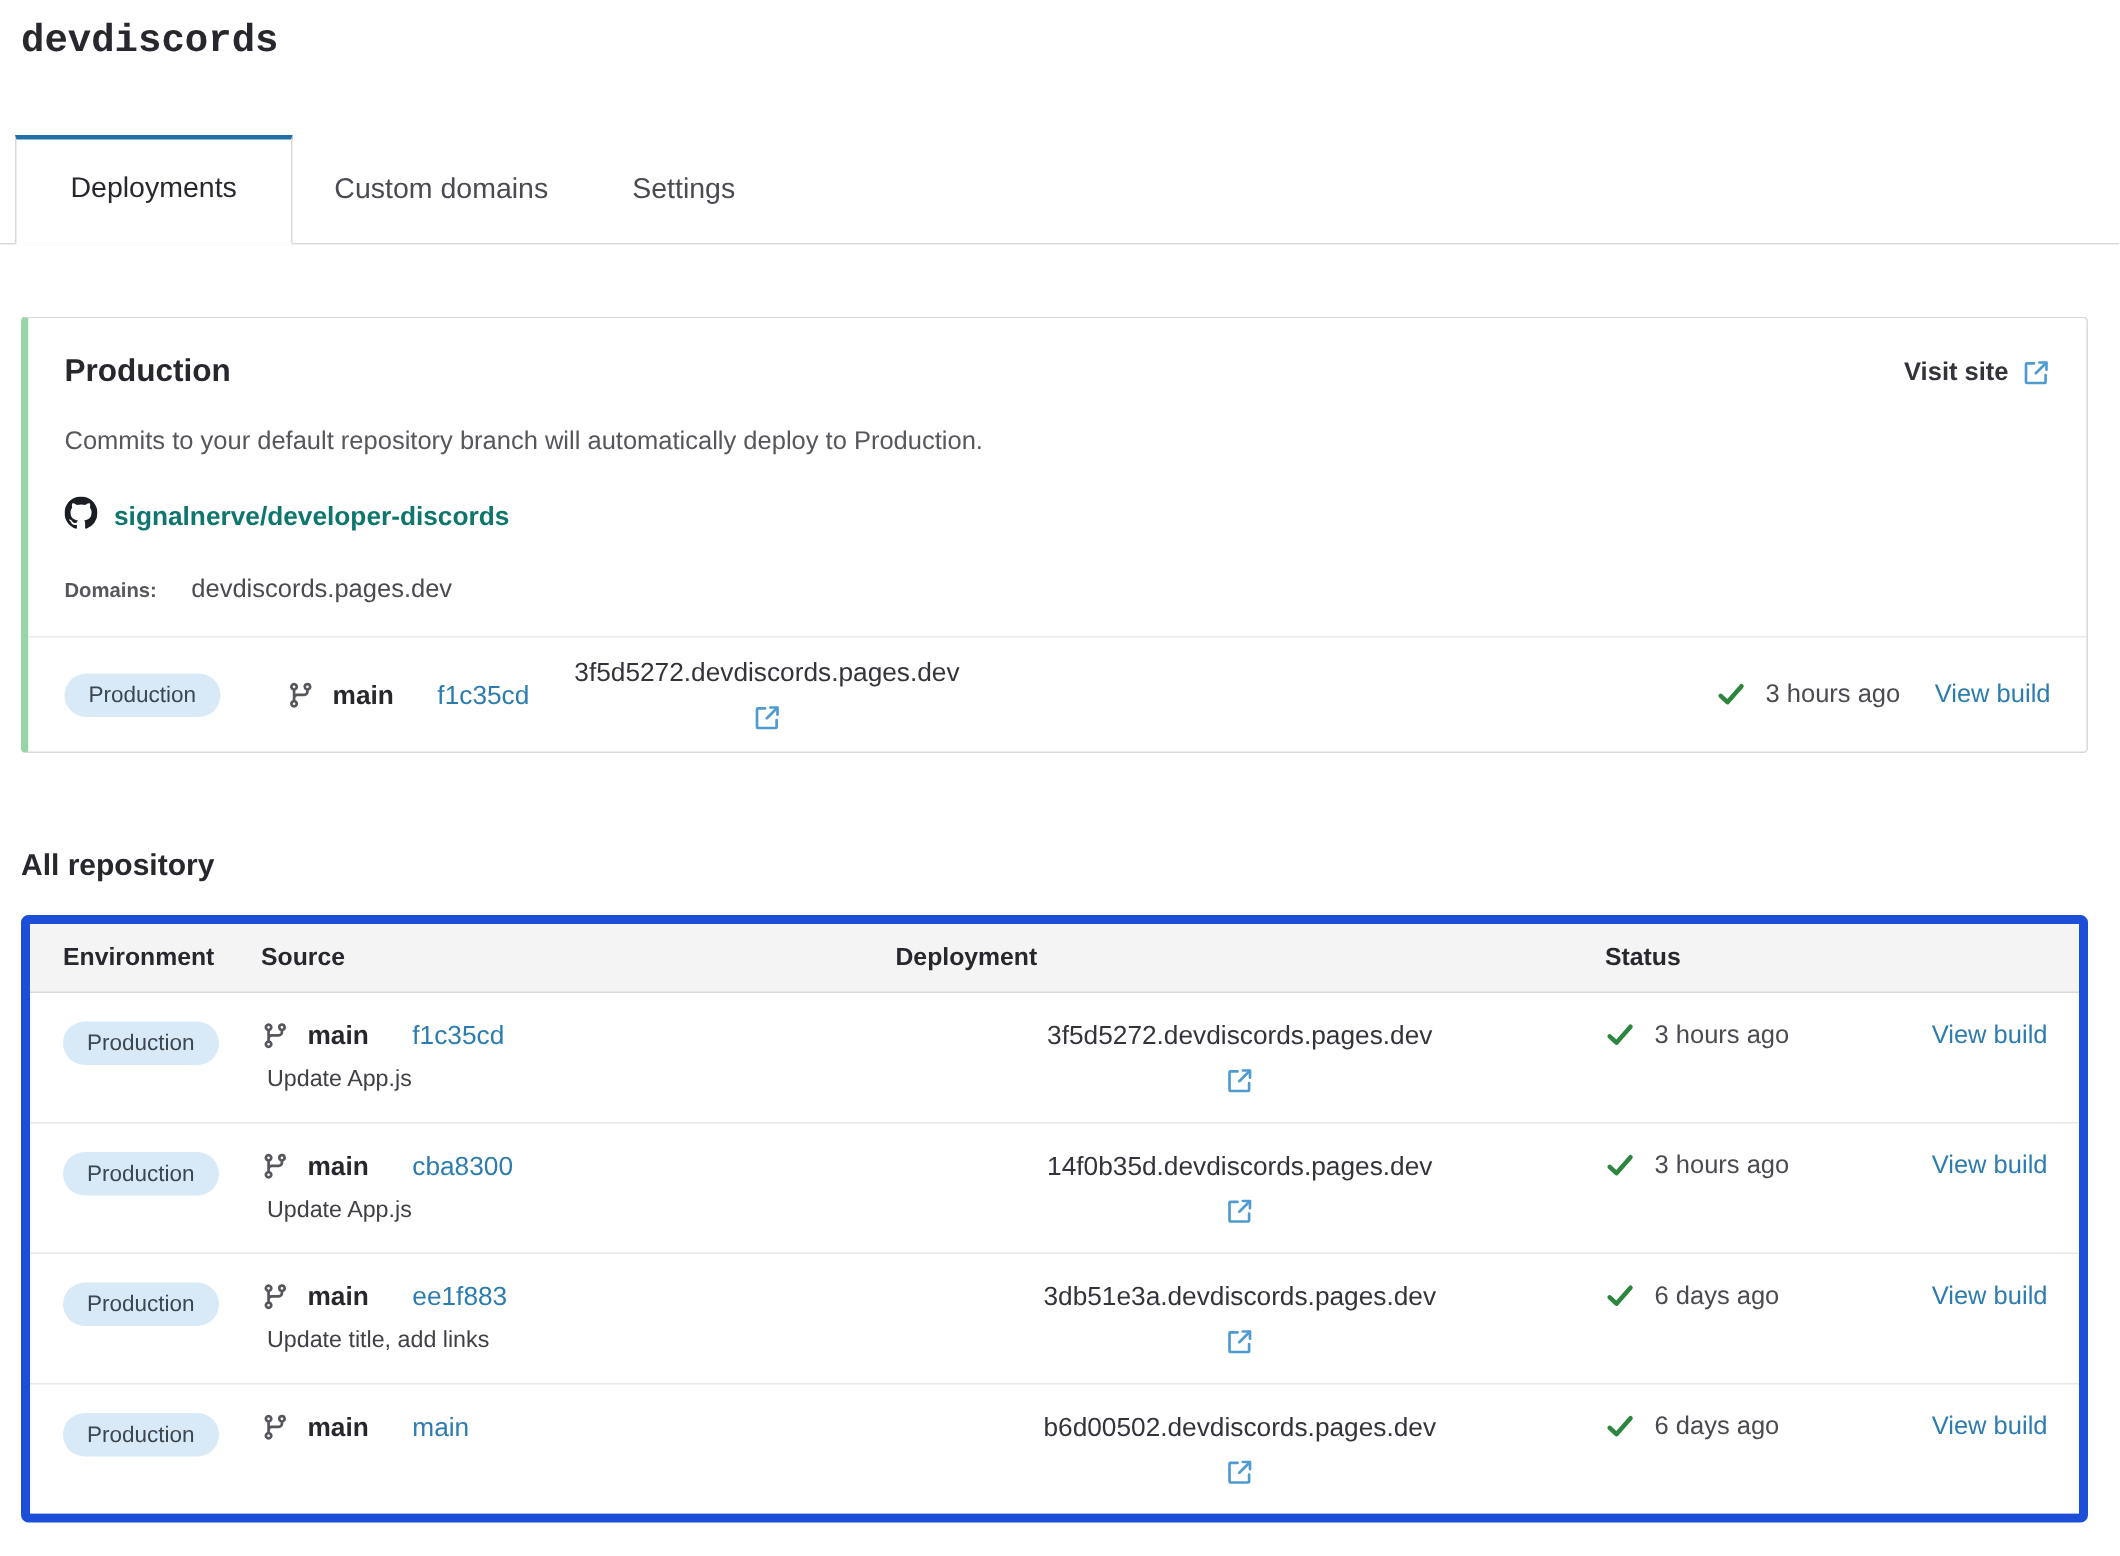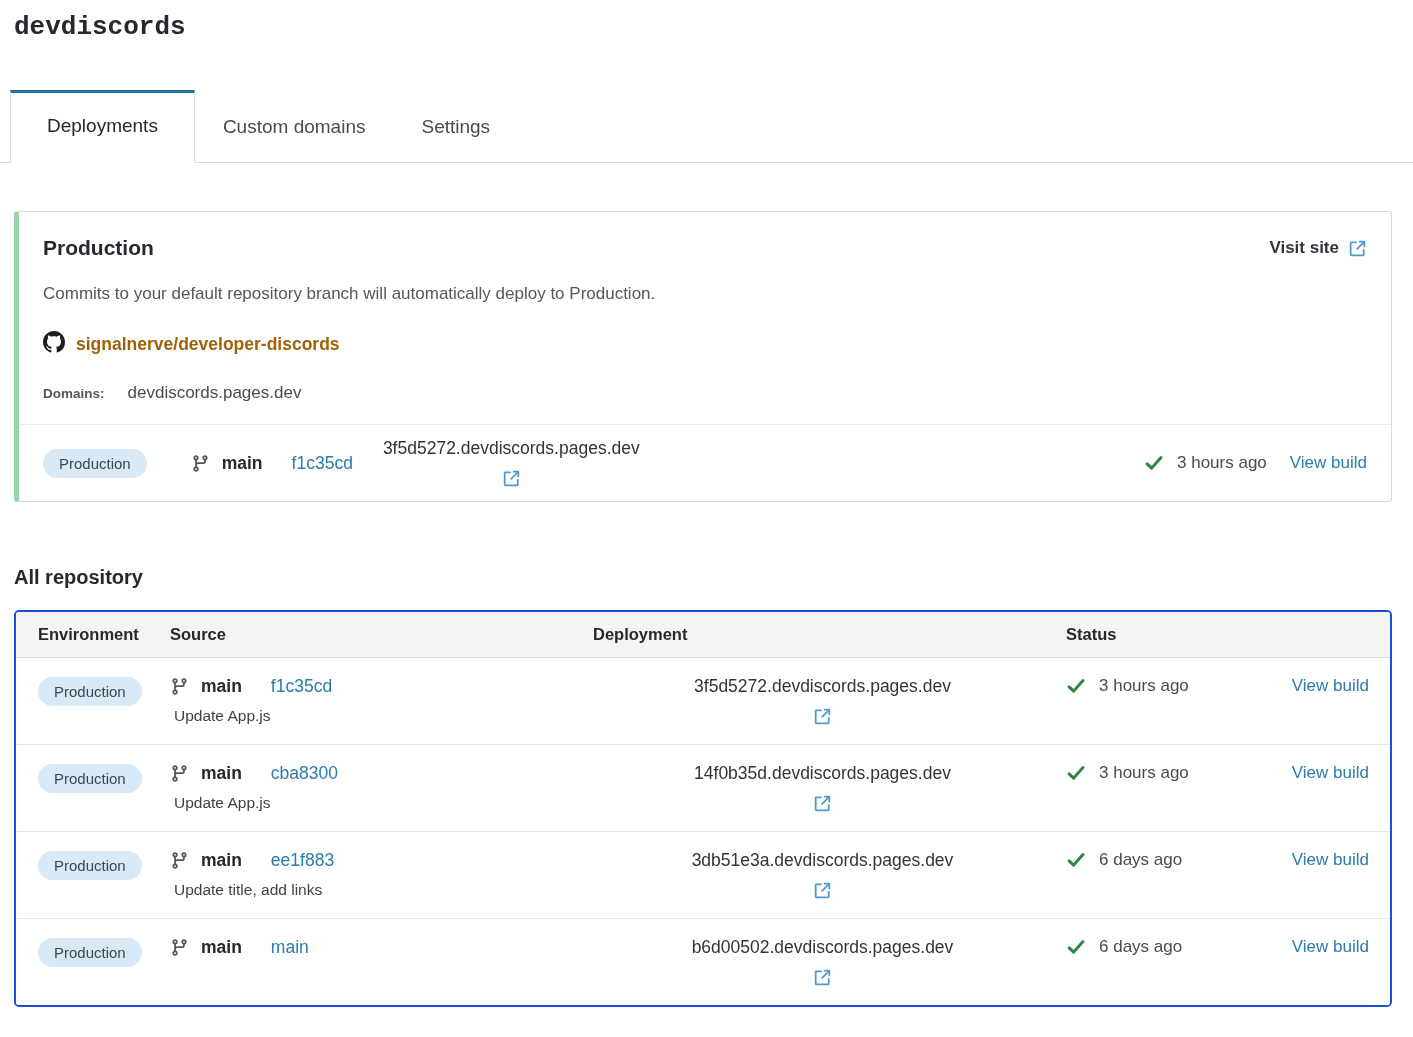--- a/index.html
+++ b/index.html
@@ -60,21 +60,21 @@
   .prod-title { font-size: 21px; font-weight: 700; color: #27272e; }
   .visit-site {
     display: flex; align-items: center; gap: 9px;
     font-size: 17px; font-weight: 700; color: #33333b;
     text-decoration: none; cursor: pointer;
   }
   .visit-site .ext-icon { color: #4f9bd1; }
   .prod-desc { margin-top: 24px; font-size: 17px; color: #56565c; }
   .repo-row {
     margin-top: 27px; display: flex; align-items: center; gap: 11px;
-    font-size: 17.5px; font-weight: 700; color: #a16207;
+    font-size: 17.5px; font-weight: 700; color: #0f766e;
   }
   .domains-row { margin-top: 25px; margin-bottom: 21px; display: flex; align-items: baseline; gap: 23px; }
   .domains-label { font-size: 13.5px; font-weight: 700; color: #56565c; }
   .domains-value { font-size: 17px; color: #4a4a50; }
 
   .prod-footer {
     border-top: 1px solid #ebebeb;
     padding: 13px 24px;
     display: flex; align-items: center;
   }
@@ -103,21 +103,21 @@
   .status-time { font-size: 17px; color: #4a4a50; margin-left: 13px; }
   .view-build { font-size: 17px; color: #2c7cb0; text-decoration: none; margin-left: 23px; cursor: pointer; }
 
   
   .section-title {
     margin: 64px 0 0 14px;
     font-size: 20px; font-weight: 700; color: #27272e;
   }
   .deploy-table {
     margin: 21px 21px 0 14px;
-    border: 2px solid #1d4ed8;
+    border: 6px solid #1d4ed8;
     border-radius: 5px;
     overflow: hidden;
   }
   .t-row {
     display: grid;
     grid-template-columns: 132px 423px 459px 1fr auto;
     padding-left: 22px; padding-right: 21px;
     align-items: flex-start;
   }
   .t-head {

